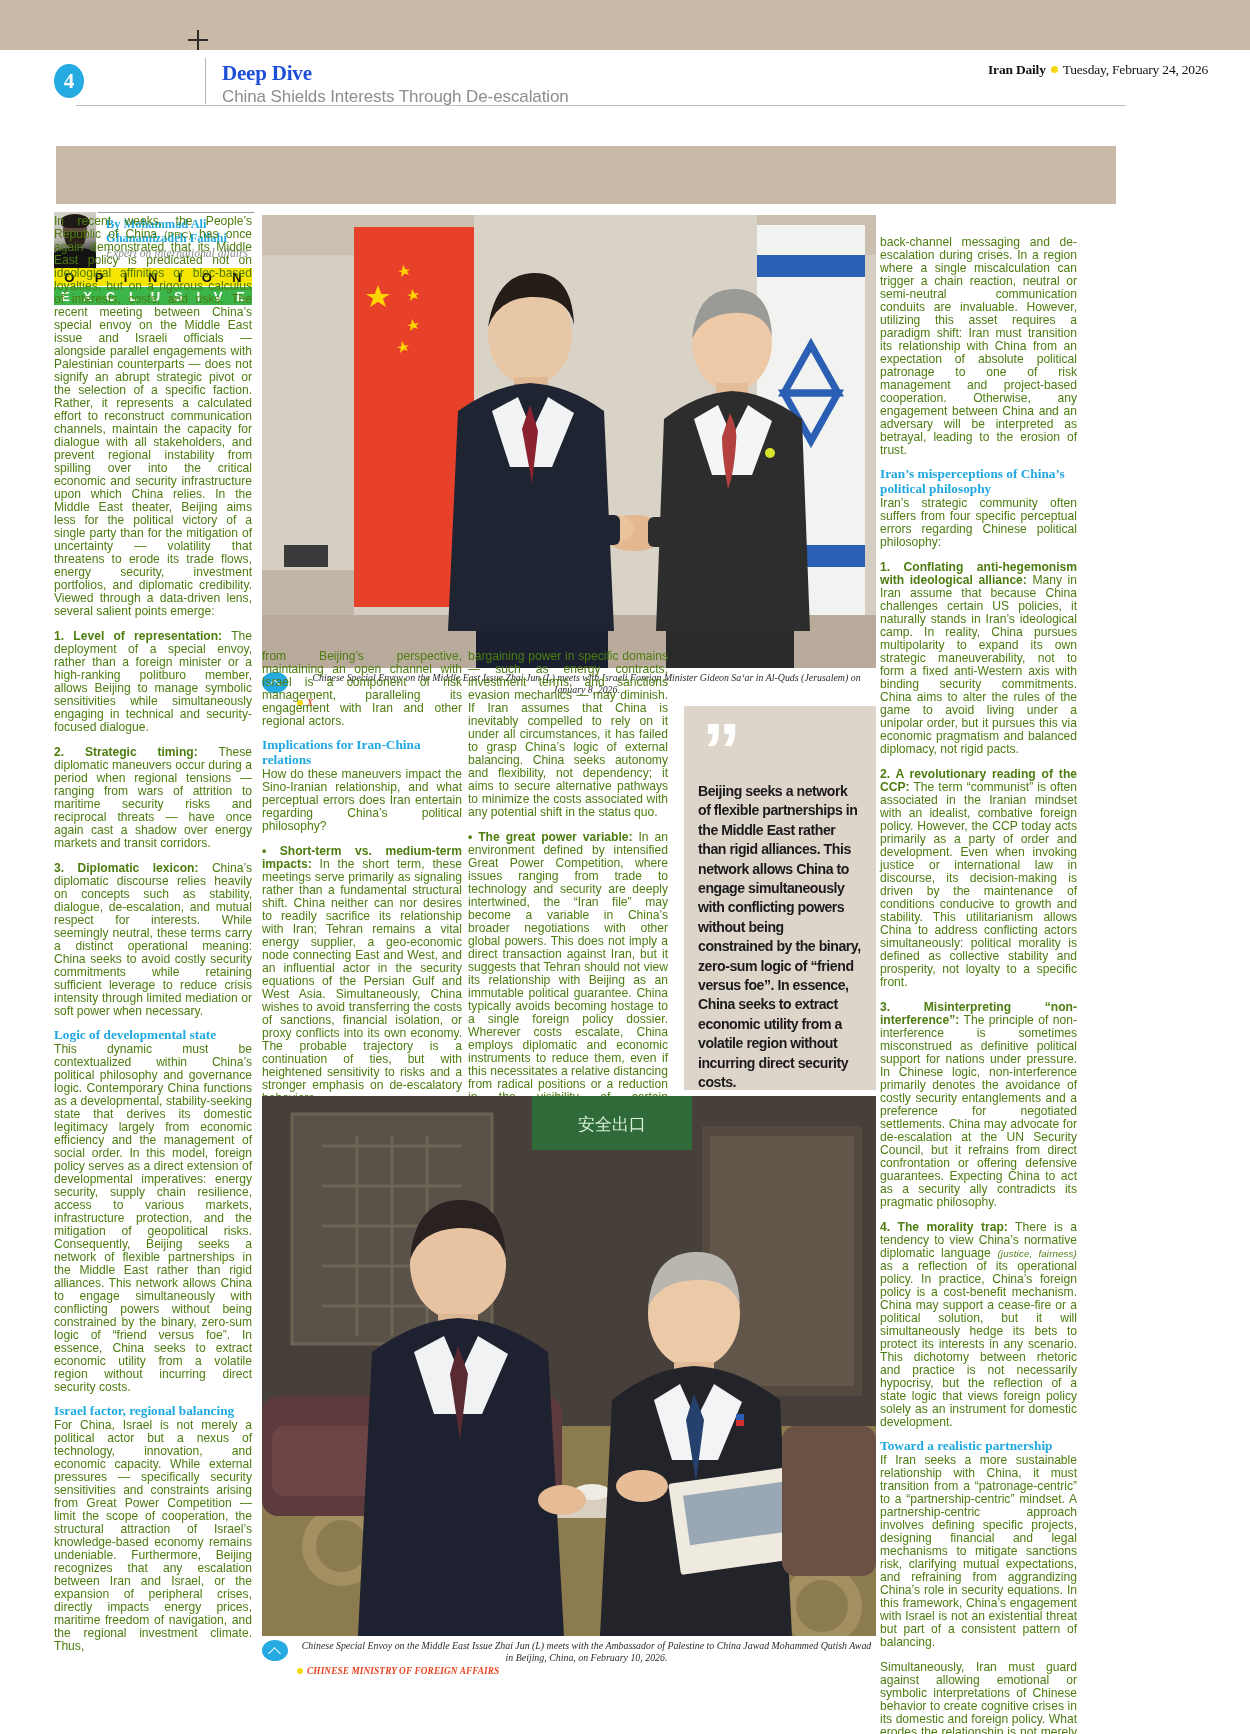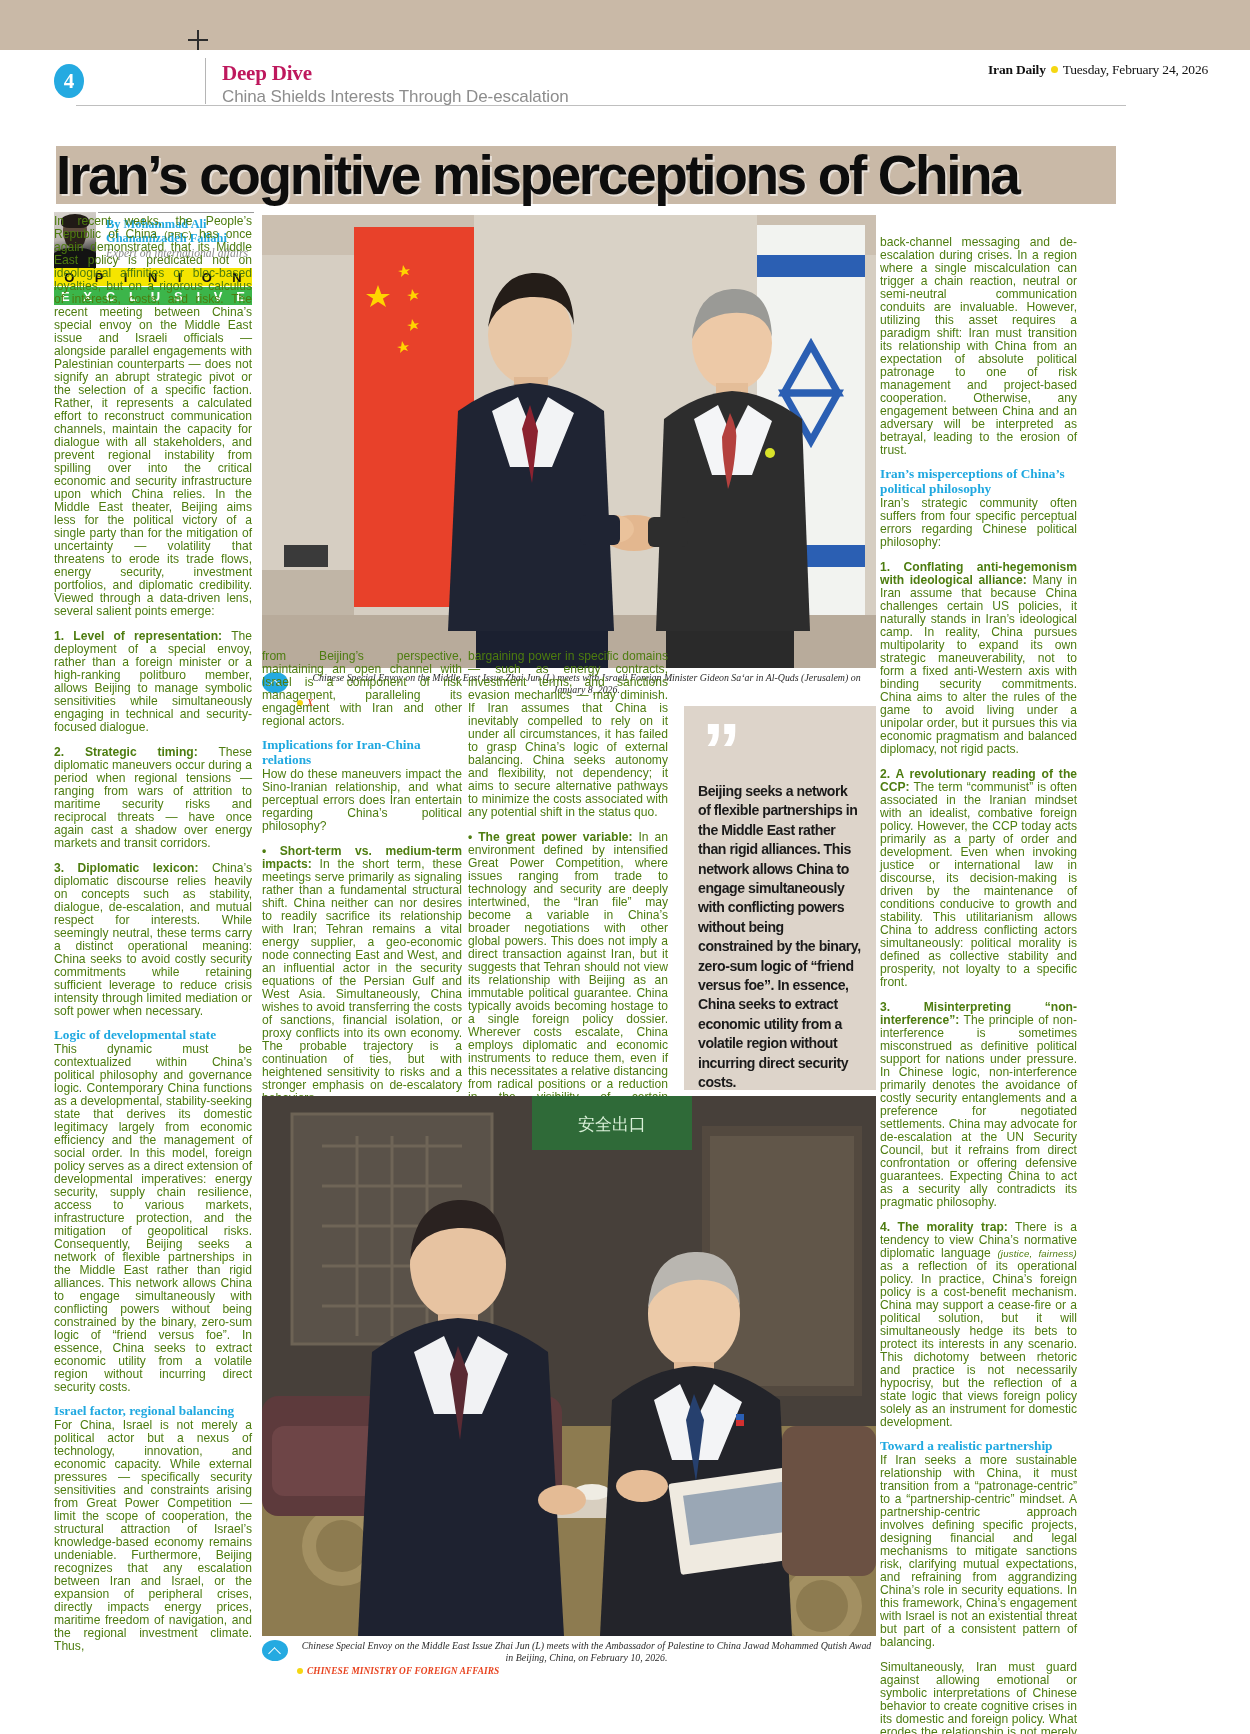--- a/index.html
+++ b/index.html
@@ -48,21 +48,21 @@
   }
   .mast-divider {
     position: absolute; left: 205px; top: 8px; width: 1px; height: 46px;
     background: #b5b5b5;
   }
   .mast-title {
     position: absolute; left: 222px; top: 11px;
     font-family: "Liberation Serif", serif;
     font-weight: bold;
     font-size: 21px;
-    color: #be185d;
+    color: #1d4ed8;
     letter-spacing: -0.2px;
   }
   .mast-sub {
     position: absolute; left: 222px; top: 37px;
     font-family: "Liberation Sans", sans-serif;
     font-size: 17px;
     color: #8d8d8d;
     letter-spacing: -0.1px;
   }
   .mast-right {
@@ -291,21 +291,20 @@
     <div class="mast-sub">China Shields Interests Through De-escalation</div>
     <div class="mast-right">
       <span class="brand">Iran Daily</span>
       <span class="dot-yellow"></span>
       <span class="date">Tuesday, February 24, 2026</span>
     </div>
   </div>
   <div class="mast-rule"></div>
 
   <div class="headline-band"></div>
-  <h1 class="headline">Iran’s cognitive misperceptions of China</h1>
 
   <div class="author-wrap">
     <div class="author-rule"></div>
     <div class="author-photo">
       <div class="head"></div>
         <div class="hair"></div>
         <div class="beard"></div>
         <div class="body-s"></div>
     </div>
     <div class="author-name">By Mohammad Ali Ghanamizadeh Fallahi</div>

